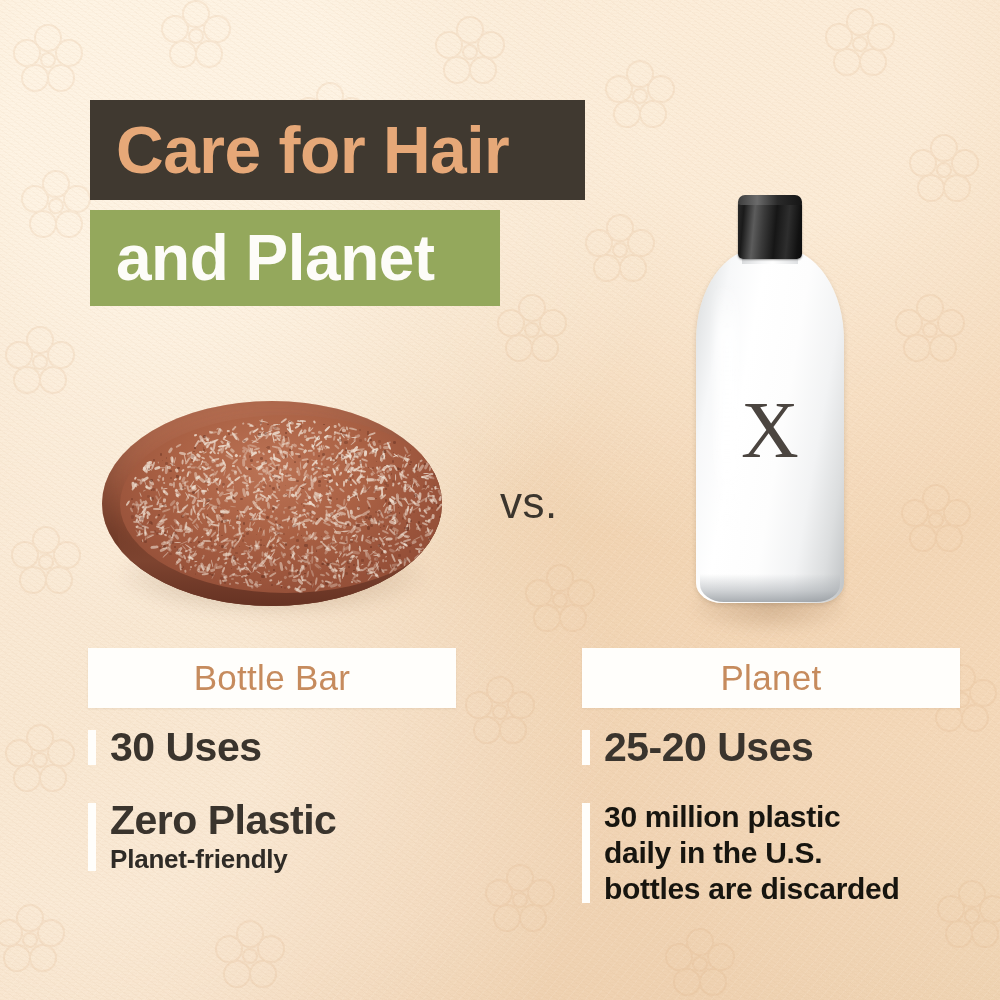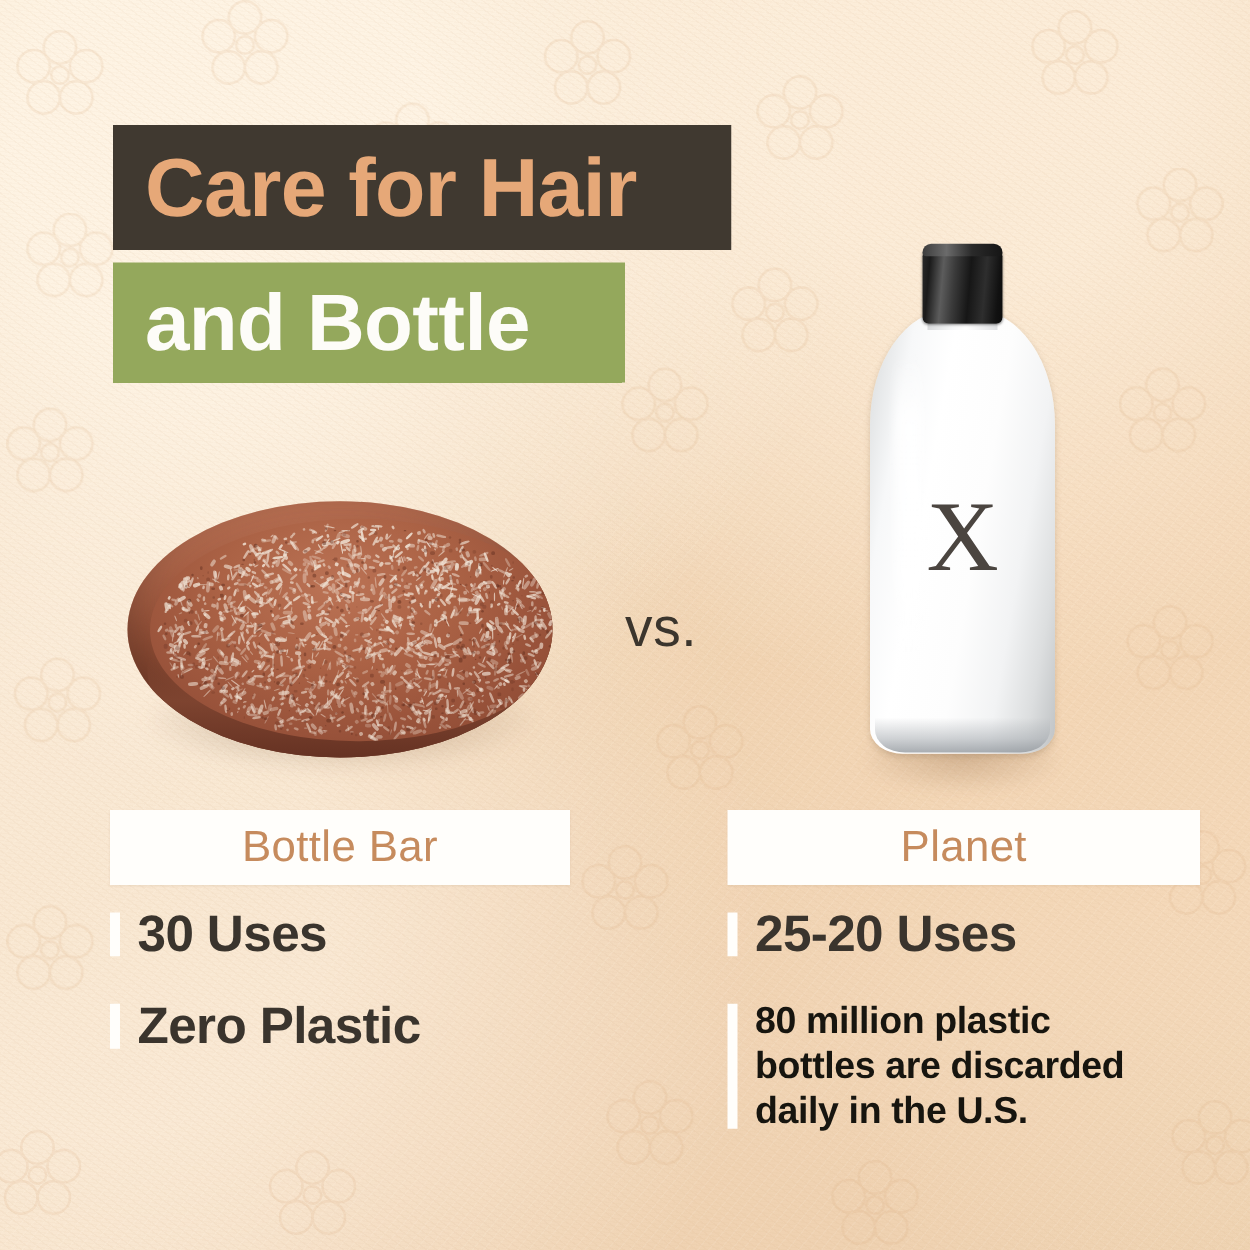--- a/index.html
+++ b/index.html
@@ -203,21 +203,21 @@
       <use href="#flr" x="520" y="900"></use>
       <use href="#flr" x="30" y="940"></use>
       <use href="#flr" x="972" y="916"></use>
     </g>
   </svg>
 
   <div class="title-dark">
     <span class="t">Care for Hair</span>
   </div>
   <div class="title-green">
-    <span class="t">and Bottle</span>
+    <span class="t">and Planet</span>
   </div>
 
   <div class="bar-wrap">
     <div class="bar-shadow"></div>
     <div class="bar-disc">
       <div class="bar-rim"></div>
       <div class="bar-top">
         <div class="flakes" id="flakes">
             <i class="spec" style="left:90.3px;top:32.4px;width:2.9px;height:2.7px;transform:rotate(106deg);opacity:0.44"></i>
             <i class="spec" style="left:253.6px;top:143.2px;width:4.1px;height:2.6px;transform:rotate(177deg);opacity:0.26"></i>
@@ -2152,34 +2152,35 @@
     <div class="label-box">
       <span class="t">Bottle Bar</span>
     </div>
     <div class="fact fact-a">
       <div class="rule"></div>
       <div class="headline">30 Uses</div>
     </div>
     <div class="fact fact-b">
       <div class="rule"></div>
       <div class="headline">Zero Plastic</div>
+      <div class="sub">Planet-friendly</div>
     </div>
   </div>
 
   <div class="col col-right">
     <div class="label-box">
       <span class="t">Planet</span>
     </div>
     <div class="fact fact-a">
       <div class="rule"></div>
       <div class="headline">25-20 Uses</div>
     </div>
     <div class="fact fact-b">
       <div class="rule"></div>
       <div class="body-lines">
-        <div>80 million plastic</div>
+        <div>30 million plastic</div>
+        <div>daily in the U.S.</div>
         <div>bottles are discarded</div>
-        <div>daily in the U.S.</div>
       </div>
     </div>
   </div>
 
 </div>
 
 </body></html>

